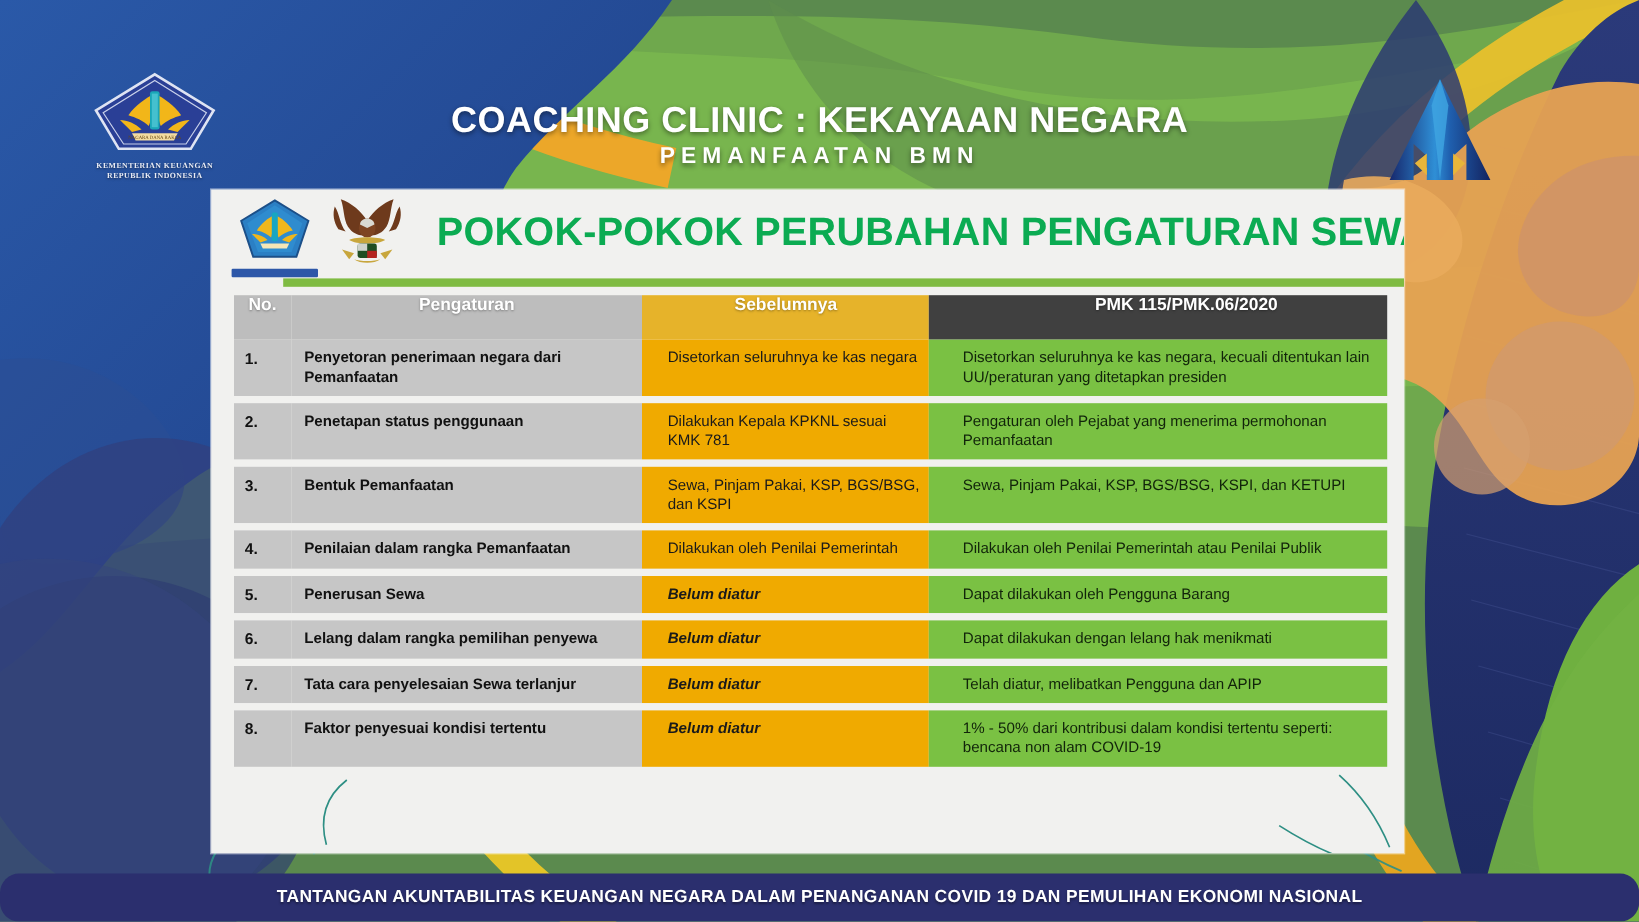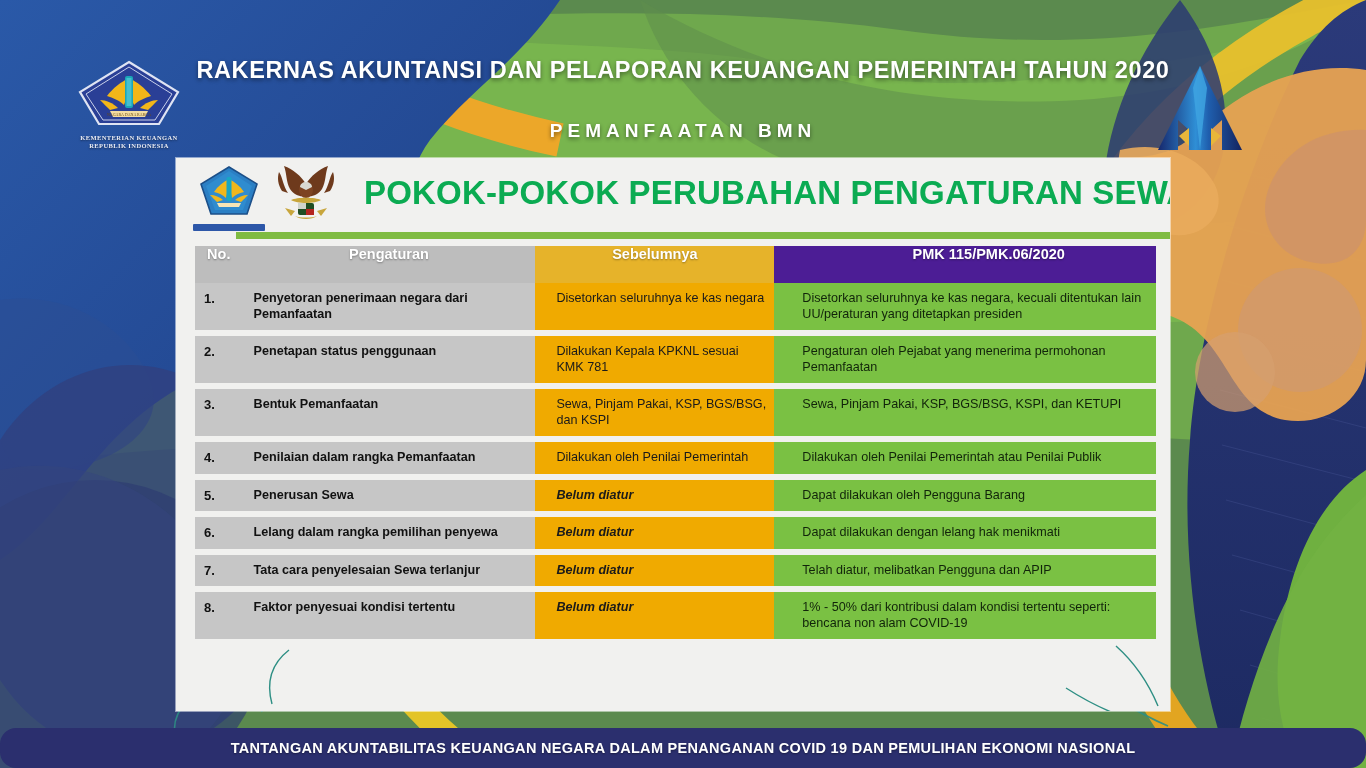--- a/index.html
+++ b/index.html
@@ -78,21 +78,21 @@
   }
   .tbl td, .tbl th{ vertical-align:top; }
 
   .th{
     height:37px; font-size:14.5px; font-weight:bold; color:#ffffff;
     text-align:center; vertical-align:middle;
     text-shadow:0 1px 2px rgba(0,0,0,.35);
   }
   .th.c0, .th.c1{ background:#bdbdbd; }
   .th.c2{ background:#e6b32a; }
-  .th.c3{ background:#4c1d95;padding-left:47px; }
+  .th.c3{ background:#404040;padding-left:47px; }
 
   .c0{ width:45px;margin-left:16px; }
   .c1{ width:277px; }
   .c2{ width:226px; }
   .c3{ width:361px; }
 
   .cell{ padding:8px 8px 8px 9px; font-size:12.6px; line-height:15.5px; }
   .cell.no{ background:#c6c6c6; color:#111; font-weight:bold; font-size:13px; padding-left:9px; }
   .cell.reg{ background:#c6c6c6; color:#111; font-weight:bold; padding-left:11px; }
   .cell.old{ background:#f0aa00; color:#1a1a1a;padding-left:21px; }
@@ -182,21 +182,21 @@
     <g fill="none" stroke="#2e8f84" stroke-width="1.6" opacity=".9">
       <path d="M288,632 C258,655 252,682 262,712"></path>
       <path d="M1090,556 C1120,578 1140,604 1152,636"></path>
       <path d="M1060,660 C1100,690 1135,712 1168,726"></path>
       <path d="M188,700 C176,712 172,726 176,740"></path>
     </g>
   </svg>
 </div>
 
 <div class="banner">
-  <div class="banner-l1">RAKERNAS AKUNTANSI DAN PELAPORAN KEUANGAN PEMERINTAH TAHUN 2020</div>
+  <div class="banner-l2">COACHING CLINIC : KEKAYAAN NEGARA</div>
   <div class="banner-l3">PEMANFAATAN BMN</div>
 </div>
 
 <div class="kemenkeu-mark">
   <svg width="126" height="70" viewBox="0 0 126 70">
     <polygon points="63,4 112,34 93,66 33,66 14,34" fill="#2a3f96" stroke="#dfe4f3" stroke-width="2.2"></polygon>
     <polygon points="63,9 106,36 89,62 37,62 20,36" fill="none" stroke="#c8d0ea" stroke-width="1"></polygon>
     <g fill="#f2b619">
       <path d="M63,20 C55,24 47,30 41,38 C47,40 53,42 58,47 C60,43 61,34 63,20 Z"></path>
       <path d="M63,20 C71,24 79,30 85,38 C79,40 73,42 68,47 C66,43 65,34 63,20 Z"></path>

